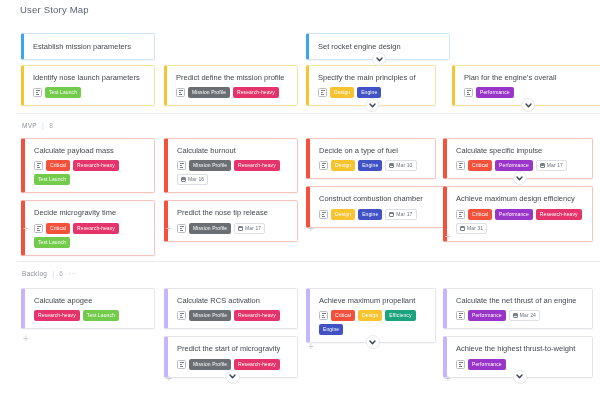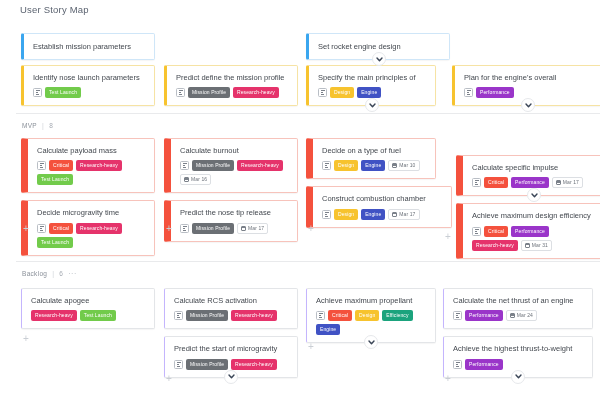--- a/index.html
+++ b/index.html
@@ -41,22 +41,22 @@
     margin-bottom: 7px;
     box-shadow: 0 1px 1px rgba(20,25,35,.04);
   }
   .card .title {
     font-size: 7.5px; color: #43484f; line-height: 1.25;
     white-space: nowrap; overflow: hidden;
   }
 
   .card.hdr { border-left: 3px solid #3aa6ef; border-color:#cfe6f8; border-left-color:#3aa6ef; padding-top: 8px; padding-bottom: 8px; }
   .card.act { border-left: 3px solid #f7c32e; border-color:#f6e3a4; border-left-color:#f7c32e; }
-  .card.hot { border-left: 7px solid #0f766e; border-color:#f7c3bb; border-left-color:#f4513d; }
-  .card.plain { border-left: 1px solid #c4b5fd; }
+  .card.hot { border-left: 4px solid #0f766e; border-color:#f7c3bb; border-left-color:#f4513d; }
+  .card.plain { border-left: 4px solid #c4b5fd; }
 
   .chips {
     display: flex; flex-wrap: wrap; align-items: center;
     gap: 3px; margin-top: 5px;
   }
   .chip {
     font-size: 5px; line-height: 1;
     padding: 3px 4px 3px;
     border-radius: 2px; color: #fff;
     white-space: nowrap; letter-spacing: .1px;
@@ -299,21 +299,21 @@
             <span class="chip design">Design</span>
             <span class="chip engine">Engine</span>
             <span class="chip date">
               <span class="cal"></span>
               <span>Mar 17</span>
             </span>
           </div>
         </div>
       </div>
       <div class="addbtn" style="left:308px; top:224px">+</div>
-      <div class="col" style="left:456px; top:138px;margin-top:17px;">
+      <div class="col" style="left:443px; top:138px;">
         <div class="card hot" style="width:150px">
           <div class="title">Calculate specific impulse</div>
           <div class="chips">
             <span class="desc-icon">
               <i></i>
               <i></i>
               <i></i>
             </span>
             <span class="chip critical">Critical</span>
             <span class="chip performance">Performance</span>

